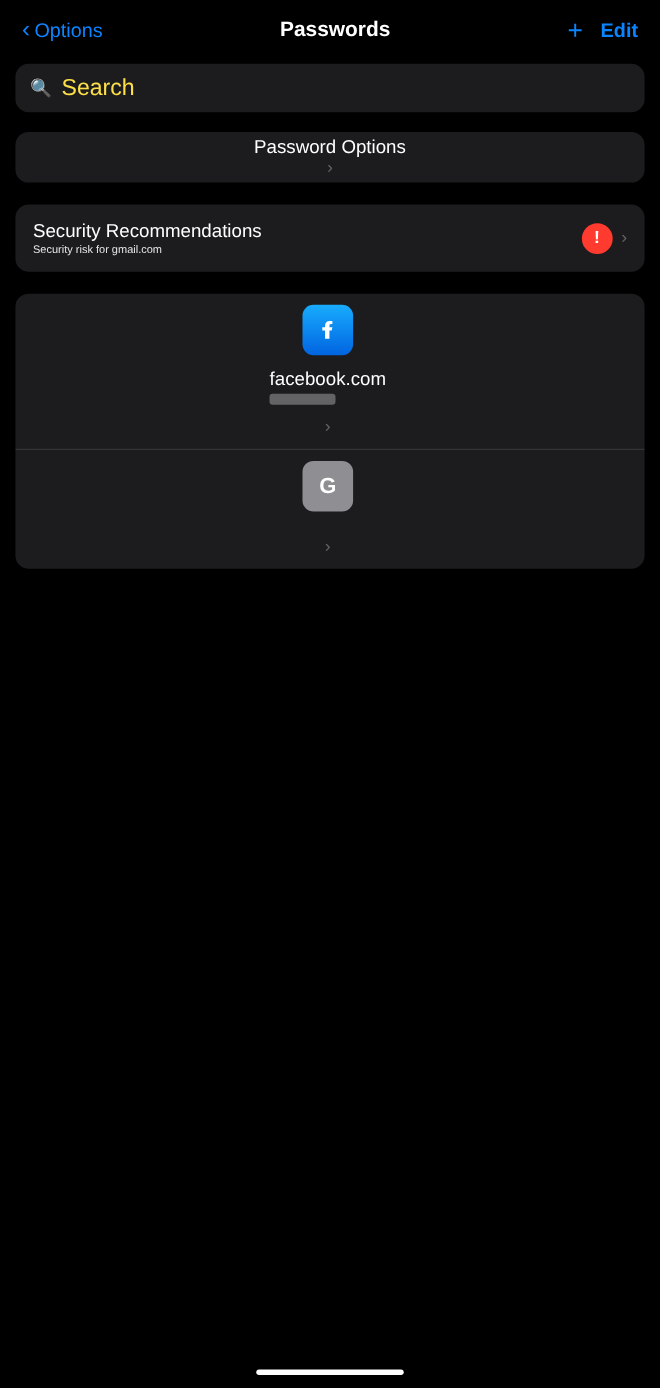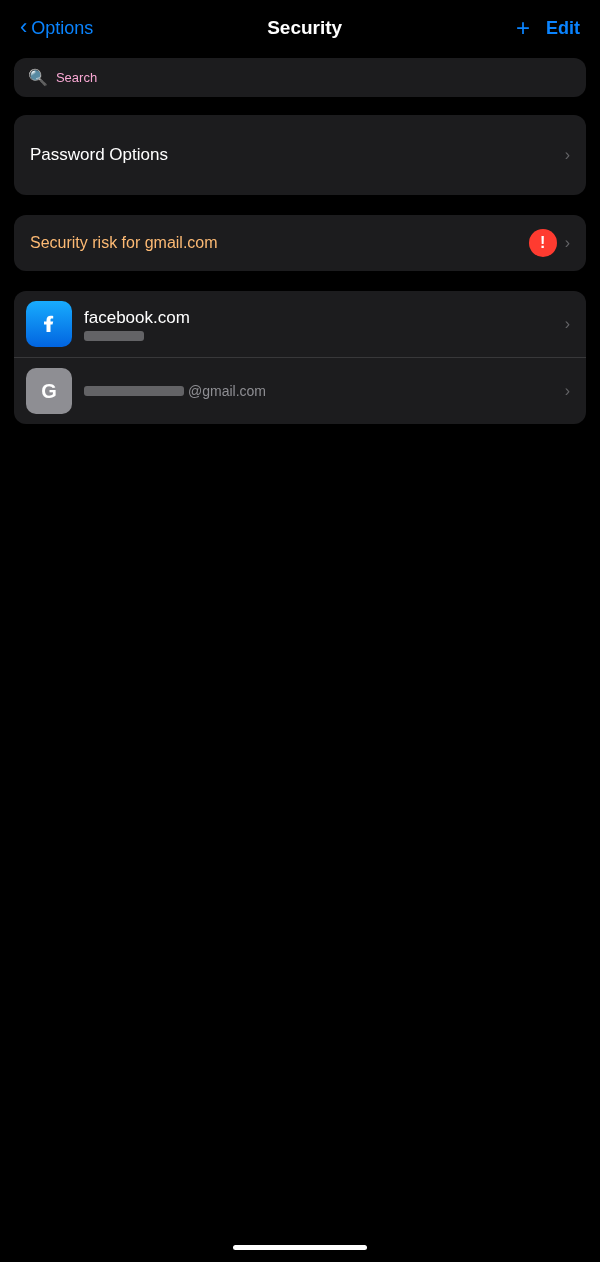--- a/index.html
+++ b/index.html
@@ -83,42 +83,43 @@
       padding: 10px 14px;
       gap: 8px;
     }
 
     .search-icon {
       color: #8e8e93;
       font-size: 16px;
     }
 
     .search-text {
-      color: #f9a8d4;
-      font-size: 13px;
+      color: #fde047;
+      font-size: 21px;
     }
 
     
     .section {
       padding: 10px 14px;
     }
 
     .section-card {
       background-color: #1c1c1e;
       border-radius: 12px;
       overflow: hidden;
     }
 
     
     .list-item {
       display: flex;
       align-items: center;
       justify-content: space-between;
-      padding: 30px 16px;
-      cursor: pointer;
+      padding: 4px 16px;
+      cursor: pointer;
+      flex-direction: column;
     }
 
     .list-item-label {
       font-size: 17px;
       color: #ffffff;
     }
 
     .chevron-right {
       color: #636366;
       font-size: 16px;
@@ -138,22 +139,22 @@
     }
 
     .security-title {
       font-size: 17px;
       color: #ffffff;
       font-weight: 400;
       margin-bottom: 2px;
     }
 
     .security-subtitle {
-      font-size: 16px;
-      color: #fdba74;
+      font-size: 10px;
+      color: #e5e5e5;
     }
 
     .security-right {
       display: flex;
       align-items: center;
       gap: 8px;
     }
 
     .warning-icon {
       width: 28px;
@@ -174,20 +175,21 @@
       border-radius: 12px;
       overflow: hidden;
     }
 
     .password-item {
       display: flex;
       align-items: center;
       padding: 10px 16px 10px 12px;
       gap: 12px;
       cursor: pointer;
+      flex-direction: column;
     }
 
     .password-item + .password-item {
       border-top: 1px solid #38383a;
     }
 
     .app-icon {
       width: 46px;
       height: 46px;
       border-radius: 10px;
@@ -259,21 +261,21 @@
     }
   </style>
 </head>
 <body>
 
 <div class="nav-bar">
   <div class="nav-back">
     <span class="nav-back-chevron">‹</span>
     <span>Options</span>
   </div>
-  <span class="nav-title">Security</span>
+  <span class="nav-title">Passwords</span>
   <div class="nav-actions">
     <span class="nav-action">+</span>
     <span class="nav-action-edit">Edit</span>
   </div>
 </div>
 
 <div class="search-container">
   <div class="search-bar">
     <span class="search-icon">🔍</span>
     <span class="search-text">Search</span>
@@ -286,20 +288,21 @@
       <span class="list-item-label">Password Options</span>
       <span class="chevron-right">›</span>
     </div>
   </div>
 </div>
 
 <div class="section">
   <div class="section-card">
     <div class="security-item">
       <div class="security-content">
+        <div class="security-title">Security Recommendations</div>
         <div class="security-subtitle">Security risk for gmail.com</div>
       </div>
       <div class="security-right">
         <div class="warning-icon">
           <span>!</span>
         </div>
         <span class="chevron-right">›</span>
       </div>
     </div>
   </div>
@@ -319,24 +322,20 @@
         <div class="password-username">
           <div class="redacted-bar redacted-short"></div>
         </div>
       </div>
       <span class="chevron-right">›</span>
     </div>
 
     <div class="password-item">
       <div class="app-icon gmail-icon">G</div>
       <div class="password-info">
-        <div class="password-username">
-          <div class="redacted-bar redacted-medium"></div>
-          <span class="email-suffix">@gmail.com</span>
-        </div>
       </div>
       <span class="chevron-right">›</span>
     </div>
 
   </div>
 </div>
 
 <div class="home-indicator"></div>
 
 </body></html>

